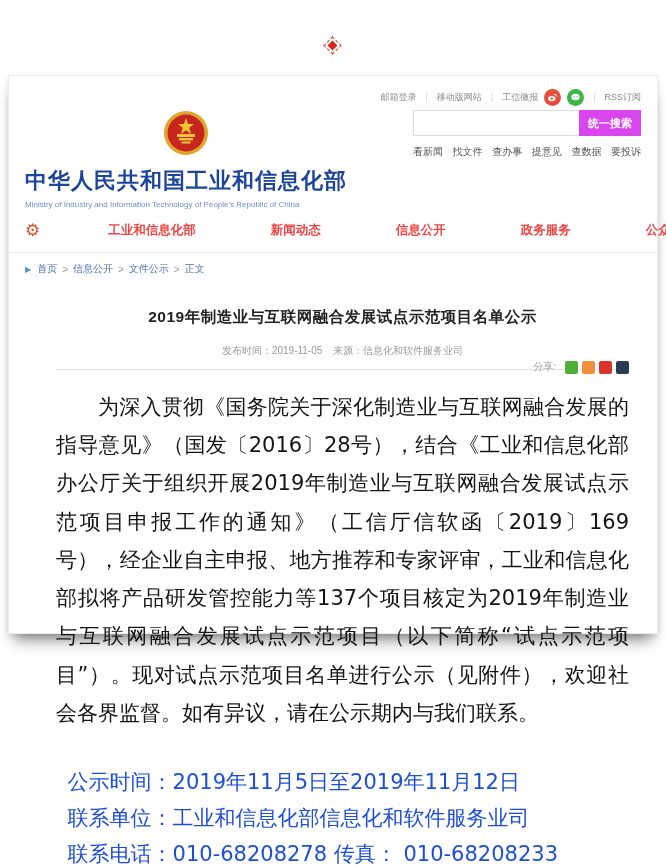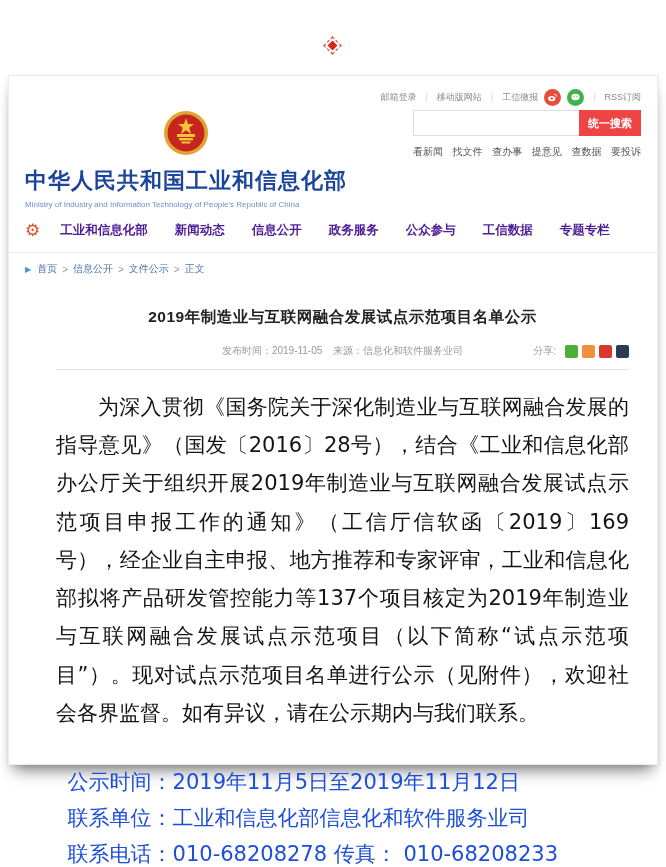--- a/index.html
+++ b/index.html
@@ -11,21 +11,21 @@
   
   .diamond-outer {
     position:absolute; top:39px; left:326px; width:13px; height:13px;
     transform:rotate(45deg); border:1.5px dashed #e03a2a;
     display:flex; align-items:center; justify-content:center;
   }
   .diamond-inner { width:7px; height:7px; background:#d5281b; }
 
   
   .card {
-    position:absolute; left:8px; top:75px; width:650px; height:690px;
+    position:absolute; left:8px; top:75px; width:650px; height:559px;
     background:#fff; border:1px solid #ececec;
     box-shadow:0 12px 14px -6px rgba(0,0,0,0.45), 0 2px 6px rgba(0,0,0,0.10);
   }
 
   
   .hdr { padding:12px 16px 0 16px; }
   .top-links {
     display:flex; justify-content:flex-end; align-items:center;
     font-size:9px; color:#8a8a8a; height:18px;
   }
@@ -41,49 +41,49 @@
   .logo-text .cn { font-size:22px; font-weight:bold; color:#1b449a; letter-spacing:1px; }
   .logo-text .en { font-size:8px; color:#6a8fcb; margin-top:4px; }
 
   .search-box { width:228px; }
   .search-row { display:flex; }
   .search-row input {
     flex:1; height:26px; border:1px solid #ddd; border-right:none;
     font-size:11px; padding:0 6px; outline:none; color:#333;
   }
   .search-btn {
-    width:62px; height:26px; background:#ef4444; color:#fff; border:none;
+    width:62px; height:26px; background:#d946ef; color:#fff; border:none;
     font-size:11px; font-weight:bold; cursor:pointer;
   }
   .quick-links { display:flex; justify-content:space-between; margin-top:9px;
     font-size:10px; color:#555; }
   .quick-links span { cursor:pointer; }
 
   .nav { display:flex; align-items:center; margin-top:13px; padding-bottom:13px; }
   .gear { color:#d9502a; font-size:17px; margin-right:20px; line-height:1; }
-  .nav-item { font-size:12.5px; font-weight:bold; color:#4c1d95; margin-right:27px;
-    cursor:pointer; white-space:nowrap; }
+  .nav-item { font-size:12.5px; font-weight:bold; color:#ef4444; margin-right:27px;
+    cursor:pointer; white-space:nowrap;margin-left:48px; }
 
   .hdr-divider { border-top:1px solid #e9e9e9; }
 
   
   .breadcrumb { padding:9px 16px 7px 16px; font-size:10px; color:#4a74ad;
     display:flex; align-items:center; }
   .bc-arrow { color:#4a90d6; font-size:8px; margin-right:6px; }
   .breadcrumb a { color:#4a74ad; text-decoration:none; cursor:pointer; }
   .breadcrumb .bc-sep { color:#999; margin:0 5px; }
 
   
   .article { padding:0 28px 8px 47px; }
   .art-title { text-align:center; font-size:15.5px; font-weight:bold; color:#222;
     margin-top:24px; letter-spacing:0.5px; }
   .meta-row { position:relative; margin-top:16px; height:16px; font-size:10px; color:#999;
     text-align:center; }
   .meta-row .m-gap { margin-left:8px; }
-  .share { position:absolute; right:0px; top:0; display:flex; align-items:center; }
+  .share { position:absolute; right:0px; top:16px; display:flex; align-items:center; }
   .share-label { font-size:10px; color:#999; margin-right:5px; }
   .share-ico { width:13px; height:13px; border-radius:2px; margin-left:4px;
     display:inline-flex; cursor:pointer; }
   .sh-wechat { background:#4fae38; }
   .sh-weibo  { background:#f0903c; }
   .sh-pdf    { background:#d9352b; }
   .sh-qq     { background:#2b3a55; }
 
   .meta-divider { margin-top:9px; border-top:1px solid #e3e3e3; }
 

